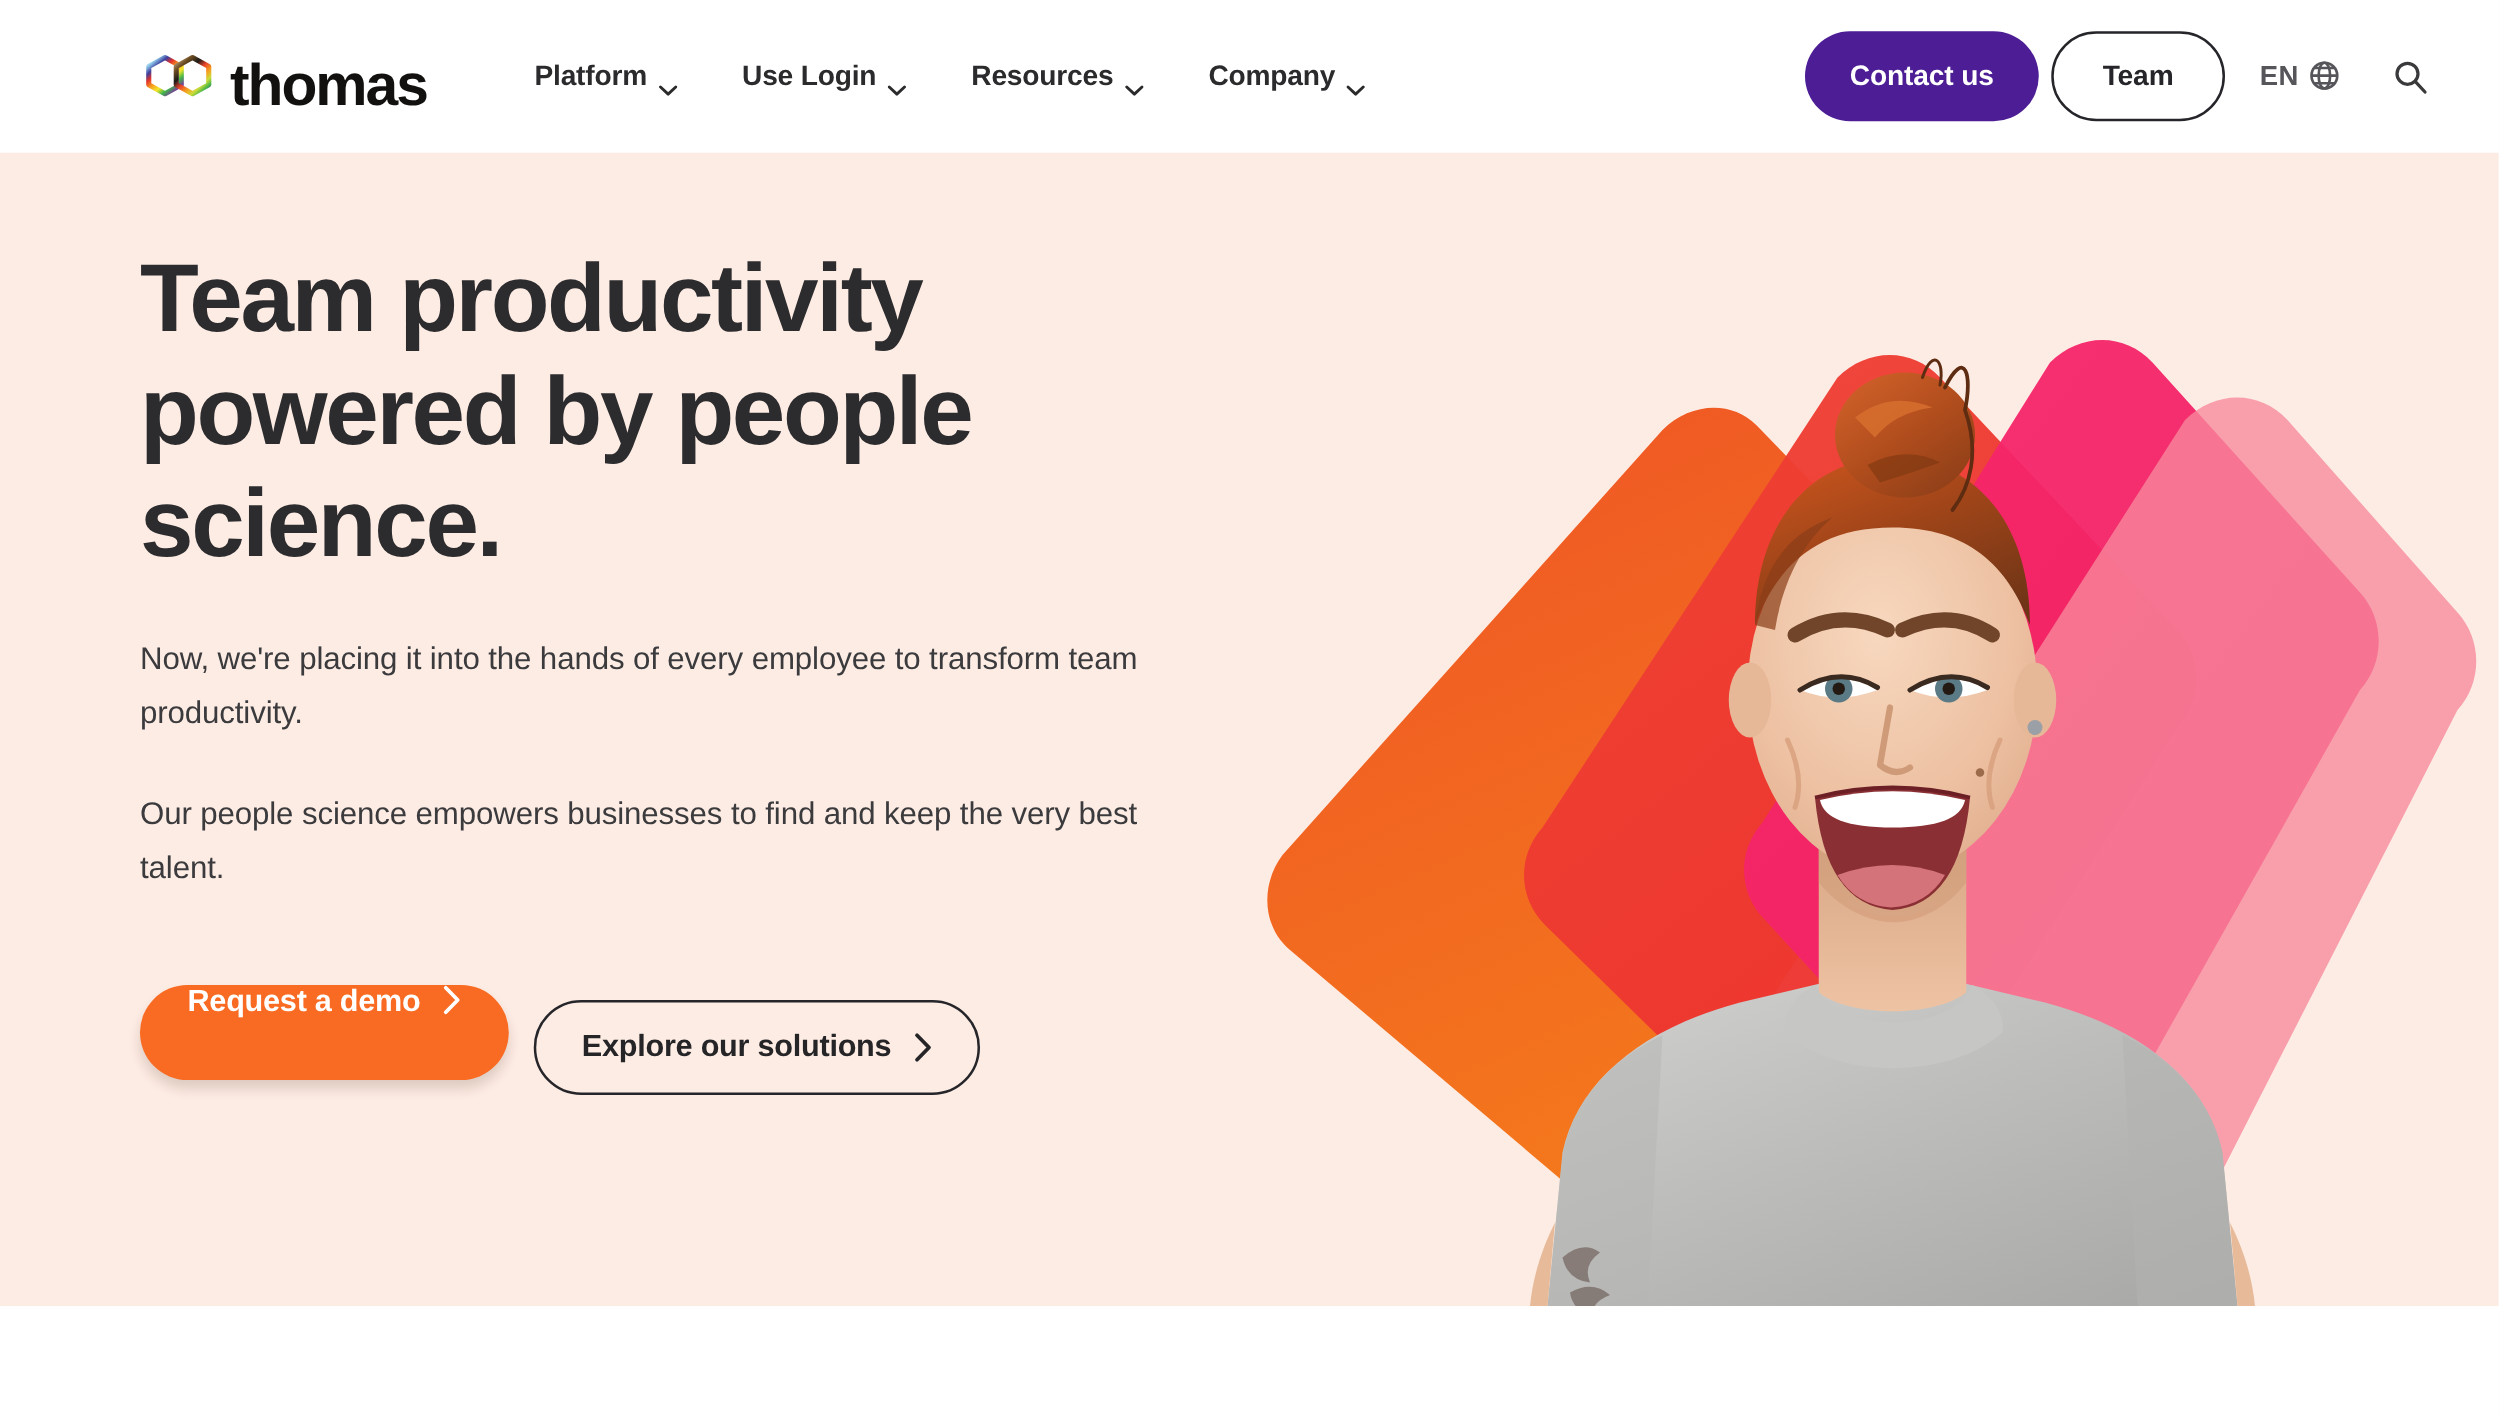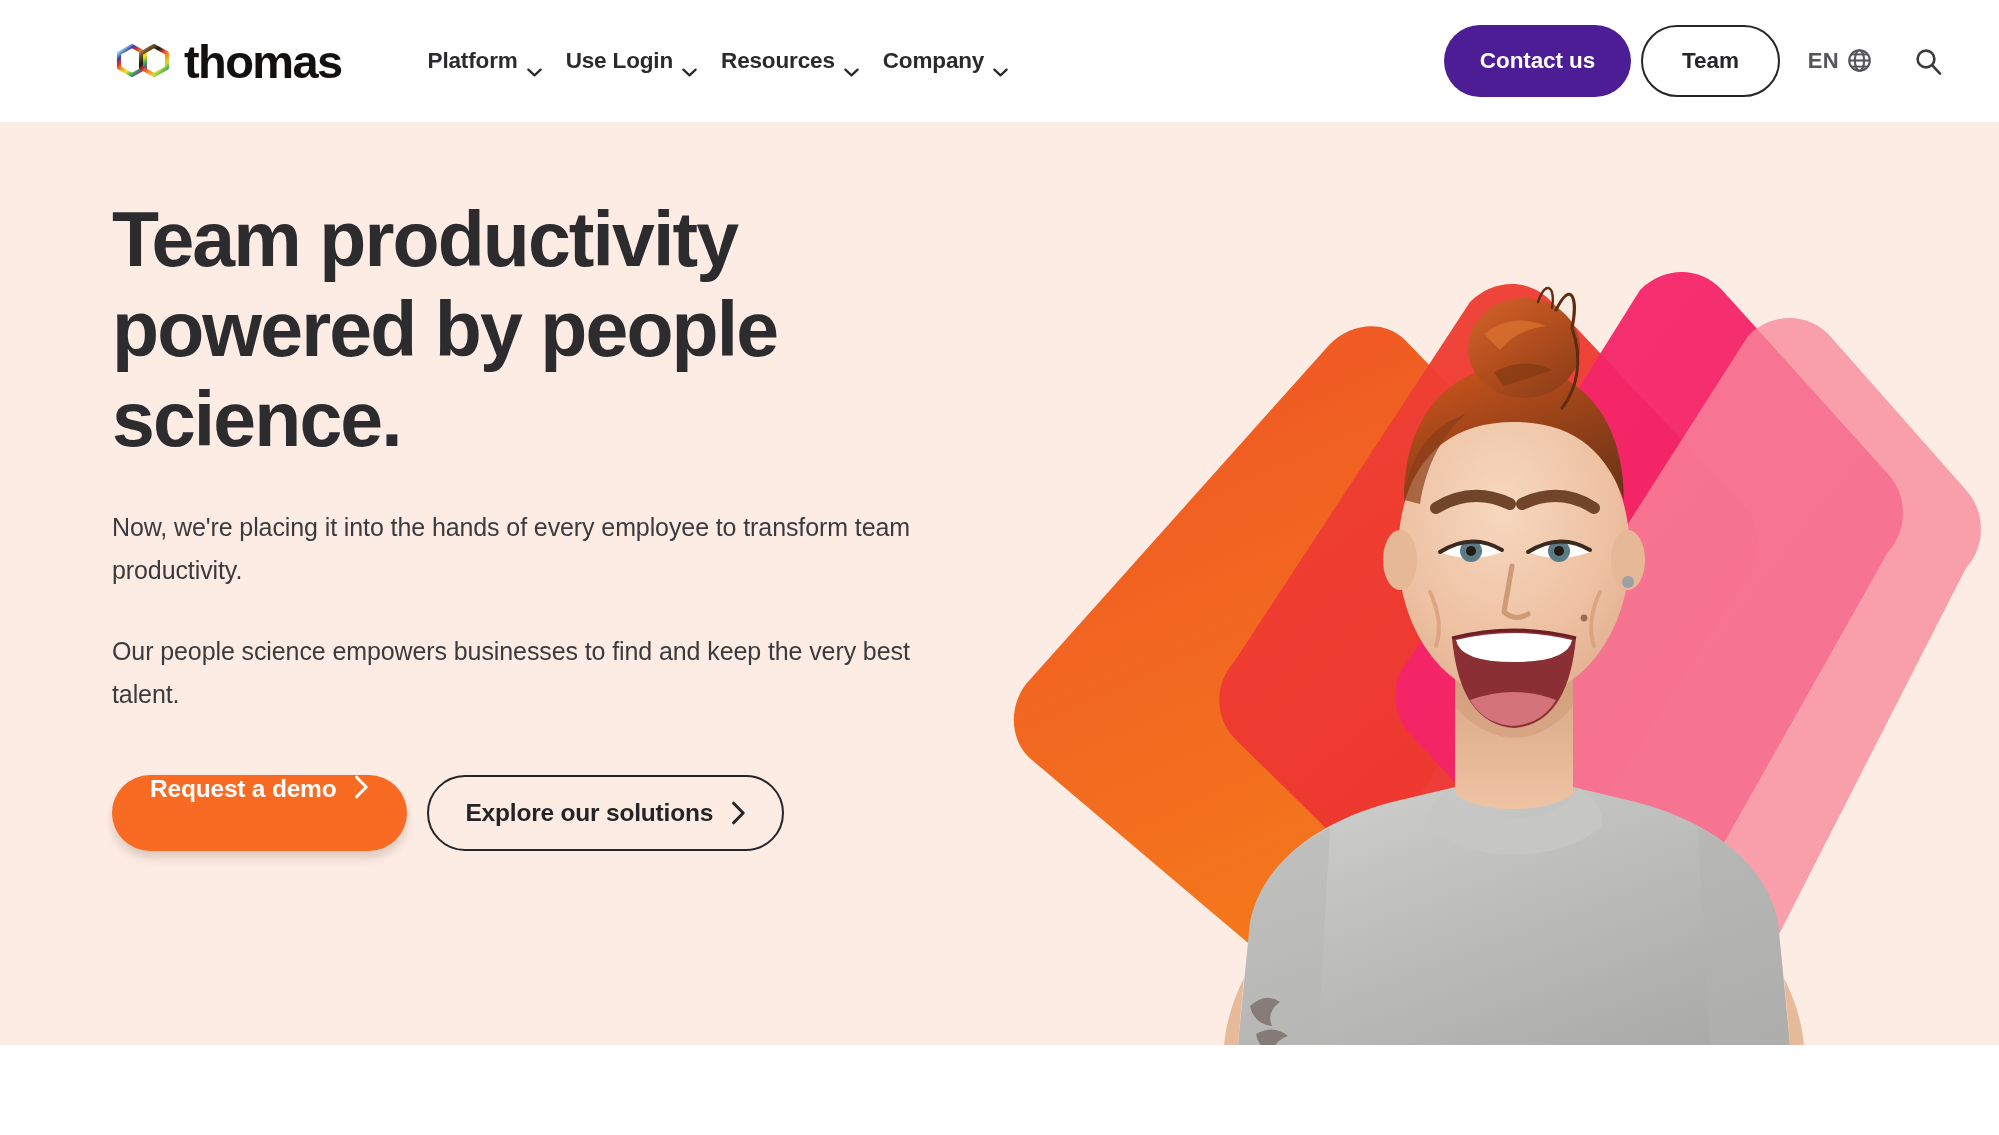--- a/index.html
+++ b/index.html
@@ -31,21 +31,21 @@
     width: 1999px;
     height: 122px;
     background: #ffffff;
     display: flex;
     align-items: center;
     z-index: 40;
   }
 
   .brand {
     display: flex;
-    align-items: center;
+    align-items: flex-end;
     gap: 10px;
     margin-left: 112px;
     cursor: pointer;
     text-decoration: none;
   }
 
   .brand-mark {
     width: 62px;
     height: 60px;
     flex: 0 0 62px;
@@ -57,21 +57,21 @@
     font-weight: 700;
     letter-spacing: -1.6px;
     color: #13110f;
     line-height: 1;
     font-family: "Liberation Sans", sans-serif;
   }
 
   .nav {
     display: flex;
     align-items: center;
-    gap: 24px;
+    gap: 52px;
     margin-left: 86px;
   }
 
   .nav-item {
     display: flex;
     align-items: center;
     gap: 9px;
     font-size: 22.5px;
     font-weight: 700;
     color: #2b2b2e;
@@ -225,20 +225,21 @@
     padding: 0 36px;
     font-size: 24.5px;
     font-weight: 700;
     letter-spacing: -0.2px;
     display: inline-flex;
     align-items: center;
     gap: 18px;
     cursor: pointer;
     font-family: "Liberation Sans", sans-serif;
     white-space: nowrap;
+    margin-top: 25px;
   }
 
   .chev-right { width: 15px; height: 24px; display: block; flex: 0 0 15px; }
 
   
   .hero-art {
     position: absolute;
     top: 0;
     left: 1000px;
     width: 999px;

